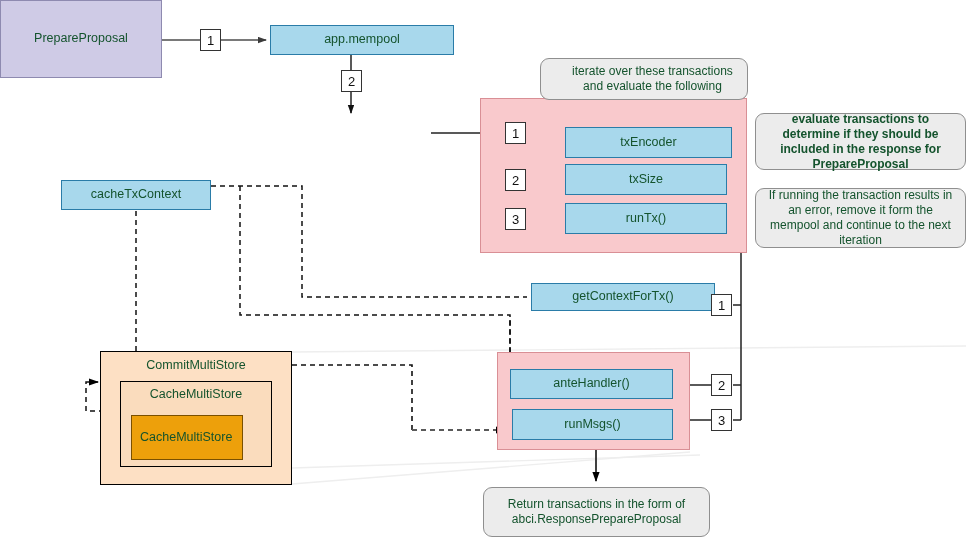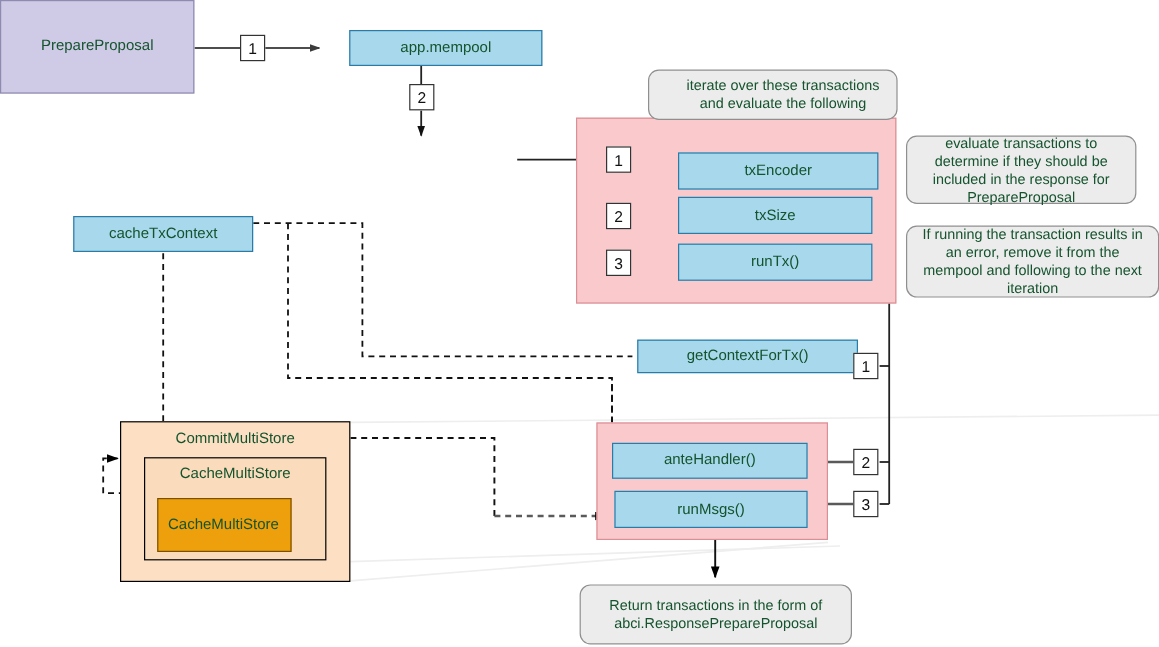--- a/index.html
+++ b/index.html
@@ -180,45 +180,45 @@
 
     <g stroke="#111111" stroke-width="1.6" fill="none">
       <path d="M596,450 L596,481" marker-end="url(#ahk)"></path>
     </g>
   </svg>
 
   <div class="node purple" style="left:0px;top:0px;width:162px;height:78px;">
     <span>PrepareProposal</span>
   </div>
 
-  <div class="node blue" style="left:270px;top:25px;width:161px;height:30px;margin-left:21px;">
+  <div class="node blue" style="left:270px;top:25px;width:184px;height:30px;">
     <span>app.mempool</span>
   </div>
 
 
   <div class="node pinkgroup" style="left:480px;top:98px;width:267px;height:155px;z-index:2;"></div>
 
   <div class="node blue" style="left:565px;top:127px;width:167px;height:31px;">
     <span>txEncoder</span>
   </div>
   <div class="node blue" style="left:565px;top:164px;width:162px;height:31px;">
     <span>txSize</span>
   </div>
   <div class="node blue" style="left:565px;top:203px;width:162px;height:31px;">
     <span>runTx()</span>
   </div>
 
   <div class="node note" style="left:540px;top:58px;width:208px;height:42px;padding-left:23px;">
     <span>iterate over these transactions and evaluate the following</span>
   </div>
-  <div class="node note" style="left:755px;top:113px;width:192px;height:57px;">
+  <div class="node note" style="left:755px;top:113px;width:211px;height:57px;font-weight:bold;">
     <span>evaluate transactions to determine if they should be included in the response for PrepareProposal</span>
   </div>
   <div class="node note" style="left:755px;top:188px;width:211px;height:60px;">
-    <span>If running the transaction results in an error, remove it from the mempool and following to the next iteration</span>
+    <span>If running the transaction results in an error, remove it form the mempool and continue to the next iteration</span>
   </div>
 
   <div class="node blue" style="left:61px;top:180px;width:150px;height:30px;">
     <span>cacheTxContext</span>
   </div>
 
   <div class="node blue" style="left:531px;top:283px;width:184px;height:28px;">
     <span>getContextForTx()</span>
   </div>
 

